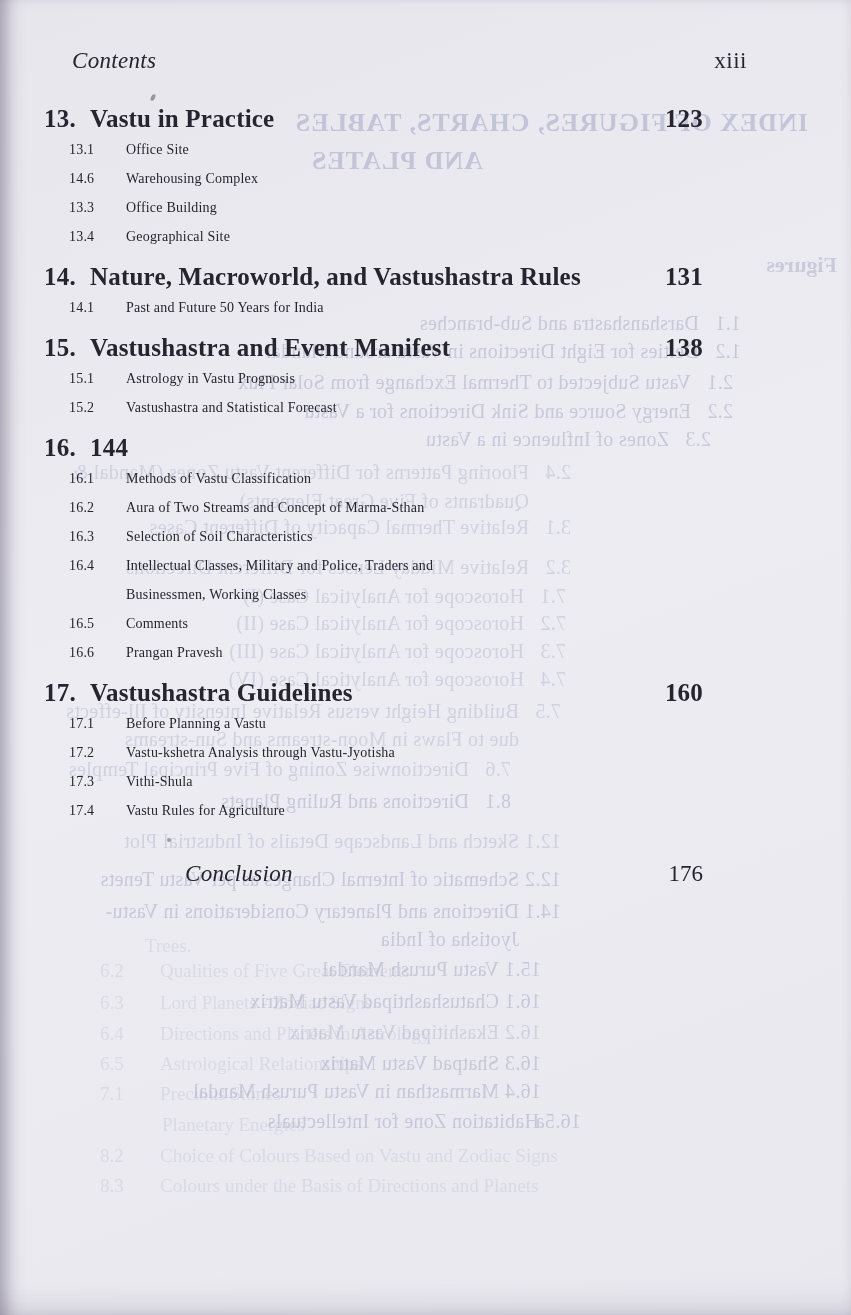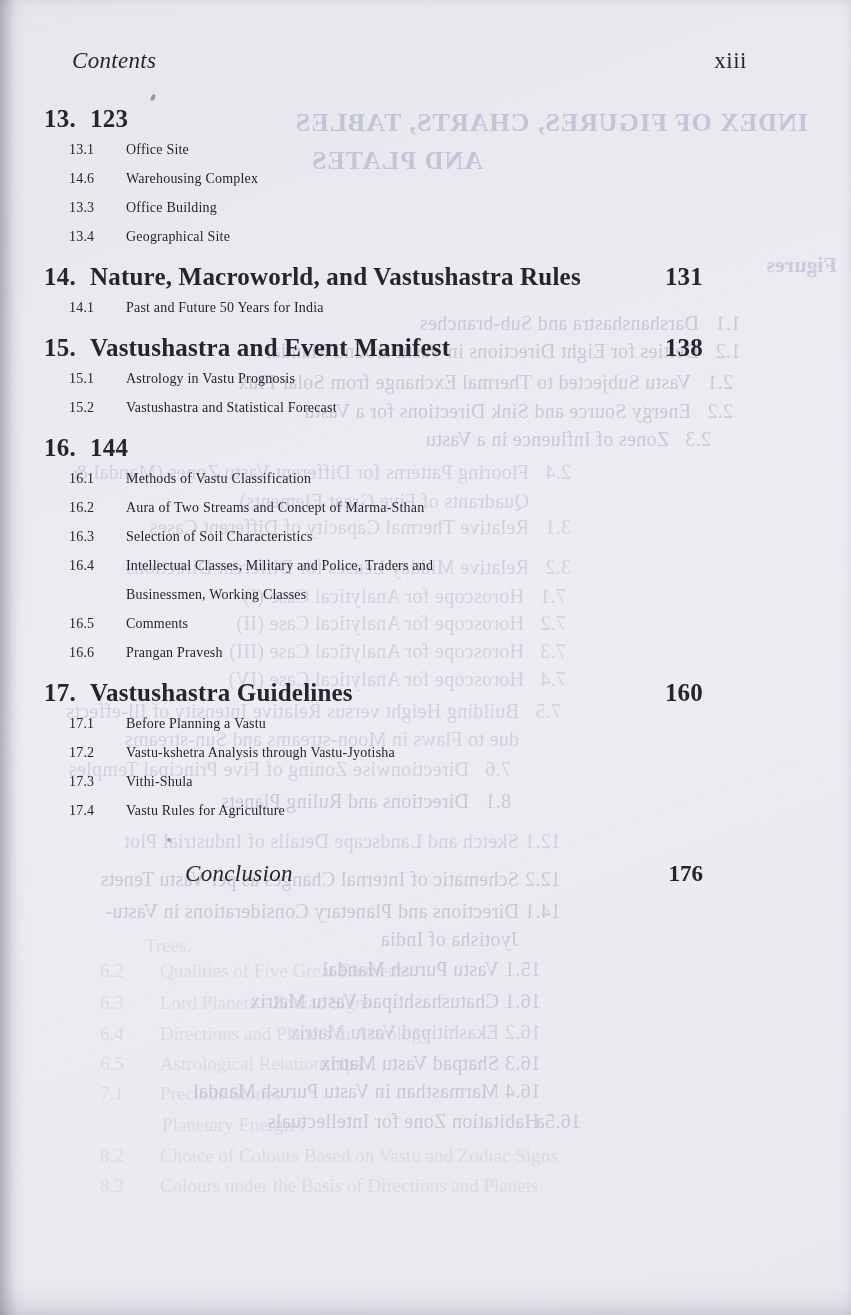--- a/index.html
+++ b/index.html
@@ -55,21 +55,21 @@
     display:grid;grid-template-columns:57px 1fr;
     margin-left:25px;
     font-size:14px;line-height:29px;letter-spacing:.2px;
   }
   .closing-row{
     display:flex;justify-content:space-between;align-items:baseline;
     margin:34px 148px 0 185px;
     font-size:23px;line-height:30px;
   }
   .closing-title{font-style:italic;letter-spacing:.3px;}
-  .closing-page{font-weight:bold;font-size:23px;text-align:right;}
+  .closing-page{font-weight:normal;font-size:23px;text-align:right;}
 </style>
 </head>
 <body>
 
 <div class="page">
 
   <div class="ghost ghost-mirror">
       <div class="g-title" style="top: 108px; left: 43px;">INDEX OF FIGURES, CHARTS, TABLES</div>
       <div class="g-title" style="top: 146px; left: 368px;">AND PLATES</div>
       <div class="g-heading" style="top: 252px; left: 14px;">Figures</div>
@@ -122,20 +122,21 @@
   <div class="content">
     <div class="page-head">
       <span class="running-title">Contents</span>
       <span class="folio">xiii</span>
     </div>
 
     <div class="toc">
         <section class="ch">
           <div class="ch-head">
             <span class="ch-num">13.</span>
+            <span class="ch-title">Vastu in Practice</span>
             <span class="ch-page">123</span>
           </div>
           <div class="sec">
             <span class="sec-num">13.1</span>
             <span class="sec-title">Office Site</span>
           </div>
           <div class="sec">
             <span class="sec-num">14.6</span>
             <span class="sec-title">Warehousing Complex</span>
           </div>

